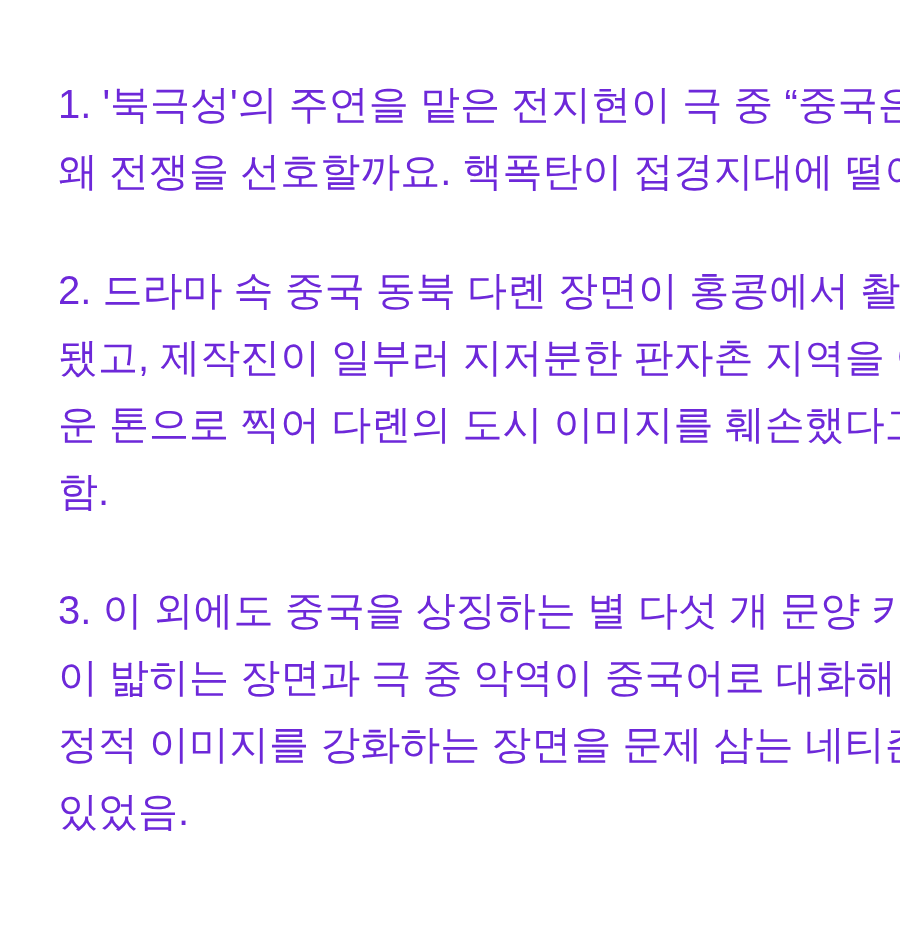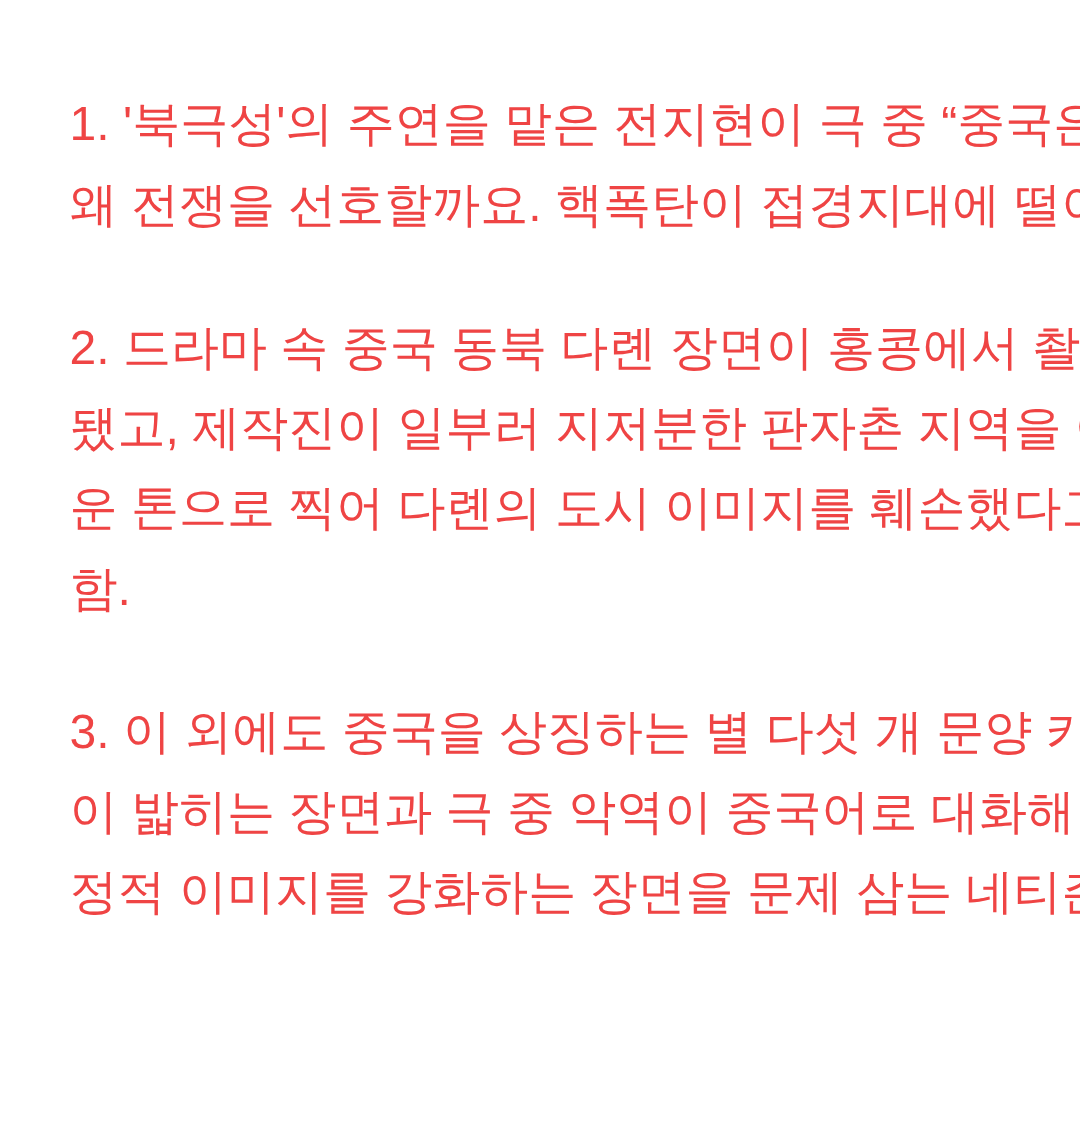--- a/index.html
+++ b/index.html
@@ -15,21 +15,21 @@
     overflow: hidden;
     font-family: "Liberation Sans", "DejaVu Sans", sans-serif;
   }
   .text-block {
     position: absolute;
     top: 0;
     left: 0;
     box-sizing: border-box;
     width: 900px;
     padding: 71px 50px 0 58px;
-    color: #ef4444;
+    color: #6d28d9;
     font-size: 40px;
     line-height: 67px;
     letter-spacing: 0;
     font-weight: 400;
   }
   .paragraph {
     margin: 0 0 52px 0;
   }
   .paragraph:last-child {
     margin-bottom: 0;
@@ -53,16 +53,17 @@
       <div class="text-line">2. 드라마 속 중국 동북 다롄 장면이 홍콩에서 촬영</div>
       <div class="text-line">됐고, 제작진이 일부러 지저분한 판자촌 지역을 어두</div>
       <div class="text-line">운 톤으로 찍어 다롄의 도시 이미지를 훼손했다고</div>
       <div class="text-line">함.</div>
     </div>
 
     <div class="paragraph">
       <div class="text-line">3. 이 외에도 중국을 상징하는 별 다섯 개 문양 카펫</div>
       <div class="text-line">이 밟히는 장면과 극 중 악역이 중국어로 대화해 부</div>
       <div class="text-line">정적 이미지를 강화하는 장면을 문제 삼는 네티즌도</div>
+      <div class="text-line">있었음.</div>
     </div>
 
   </div>
 </div>
 
 </body></html>

